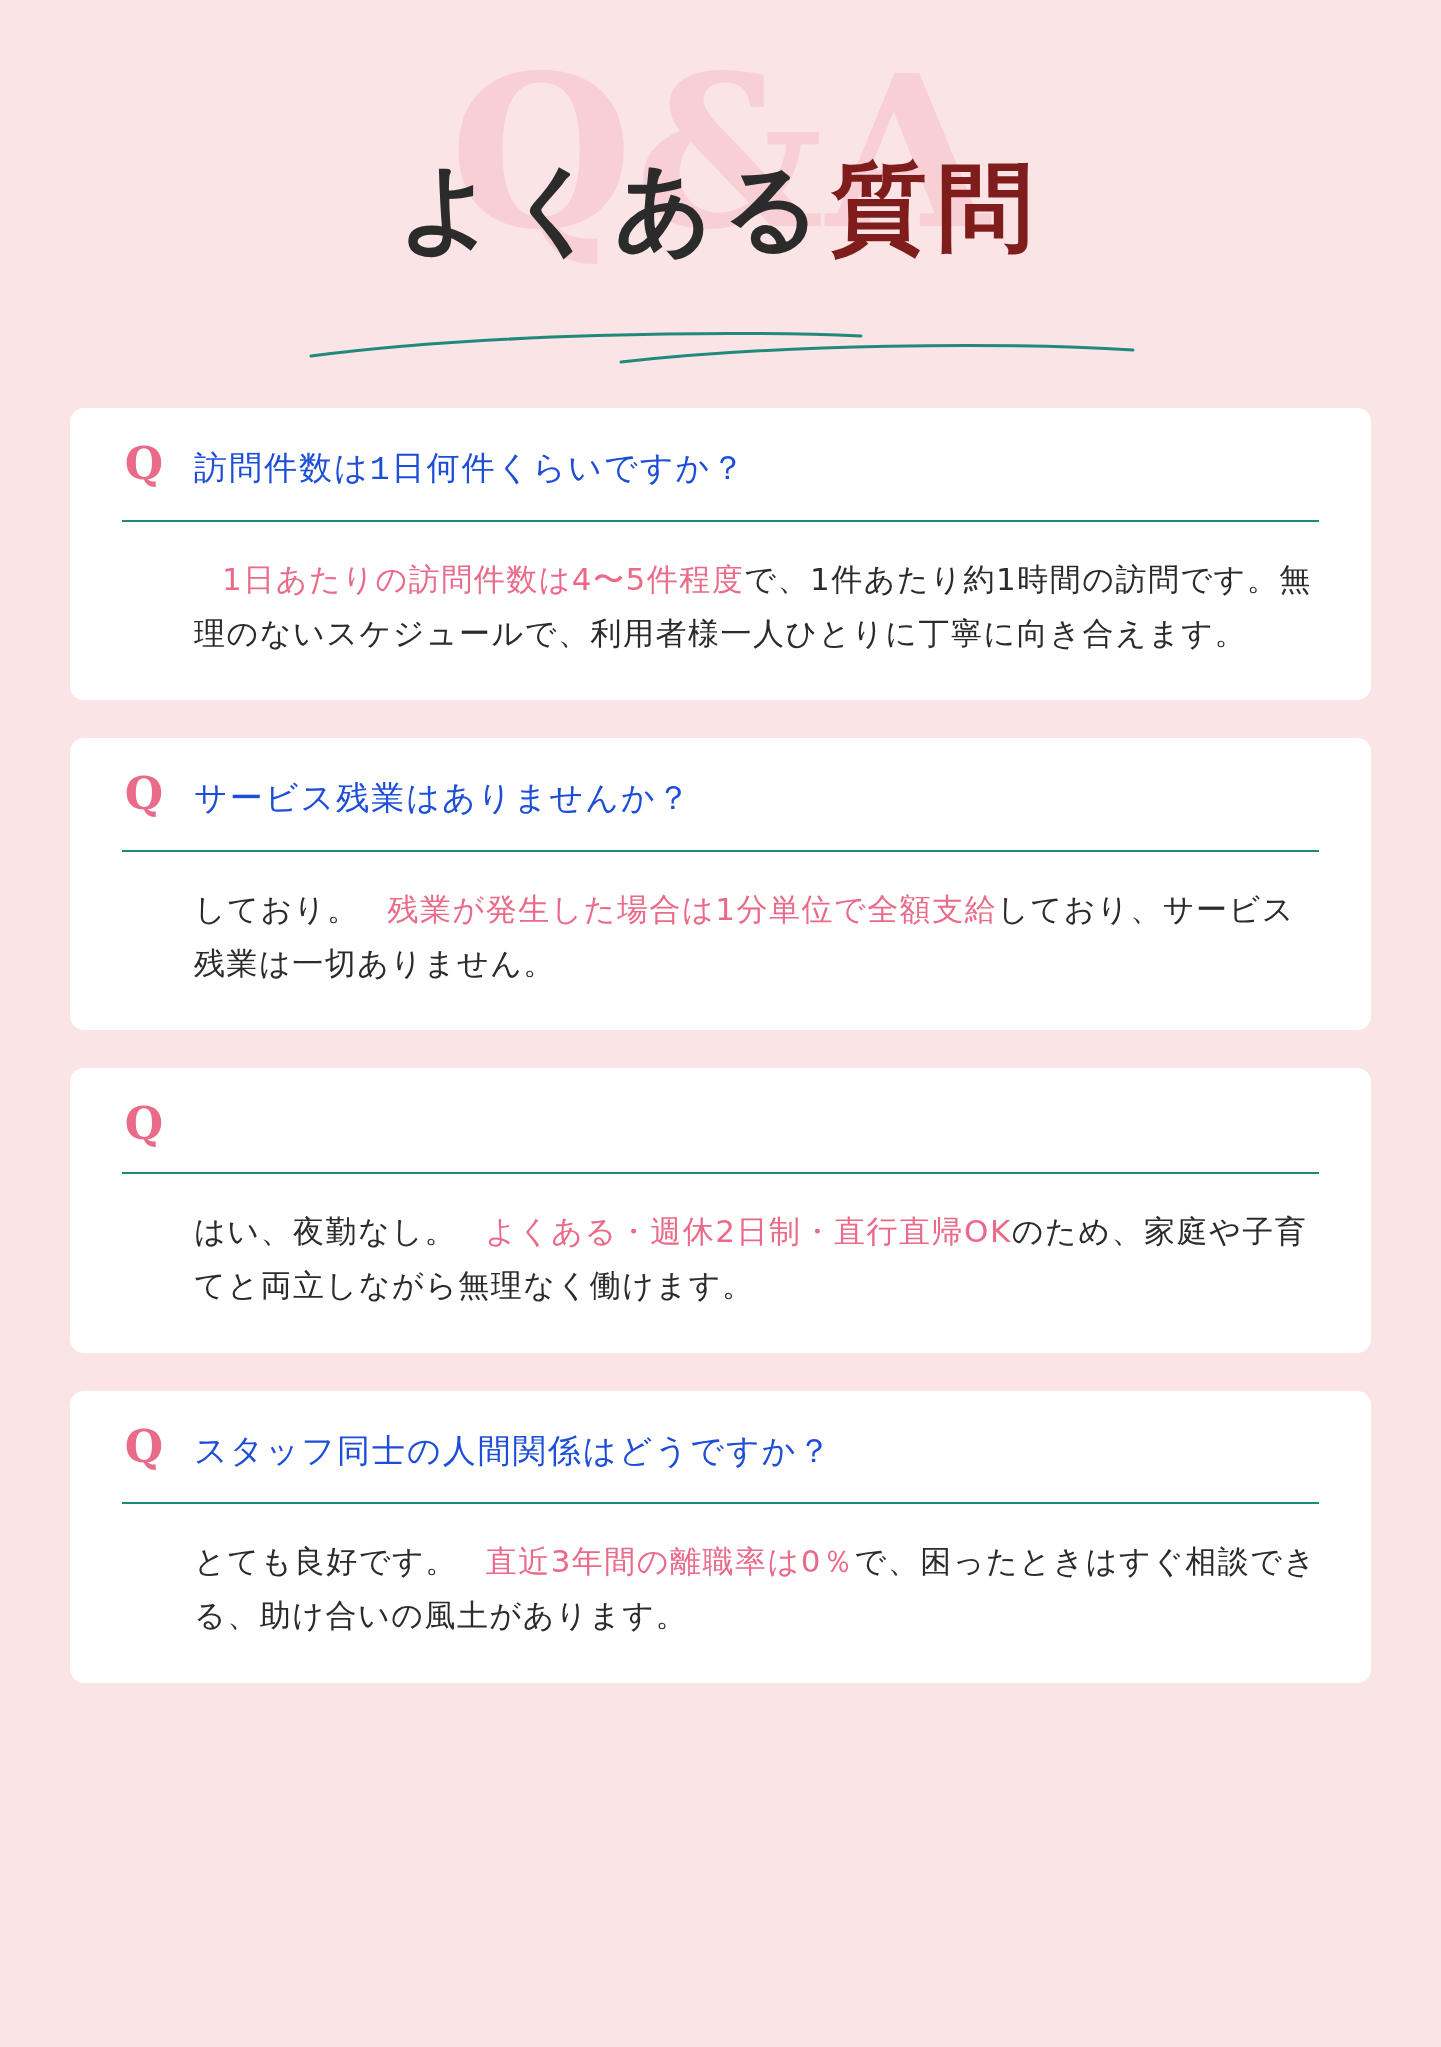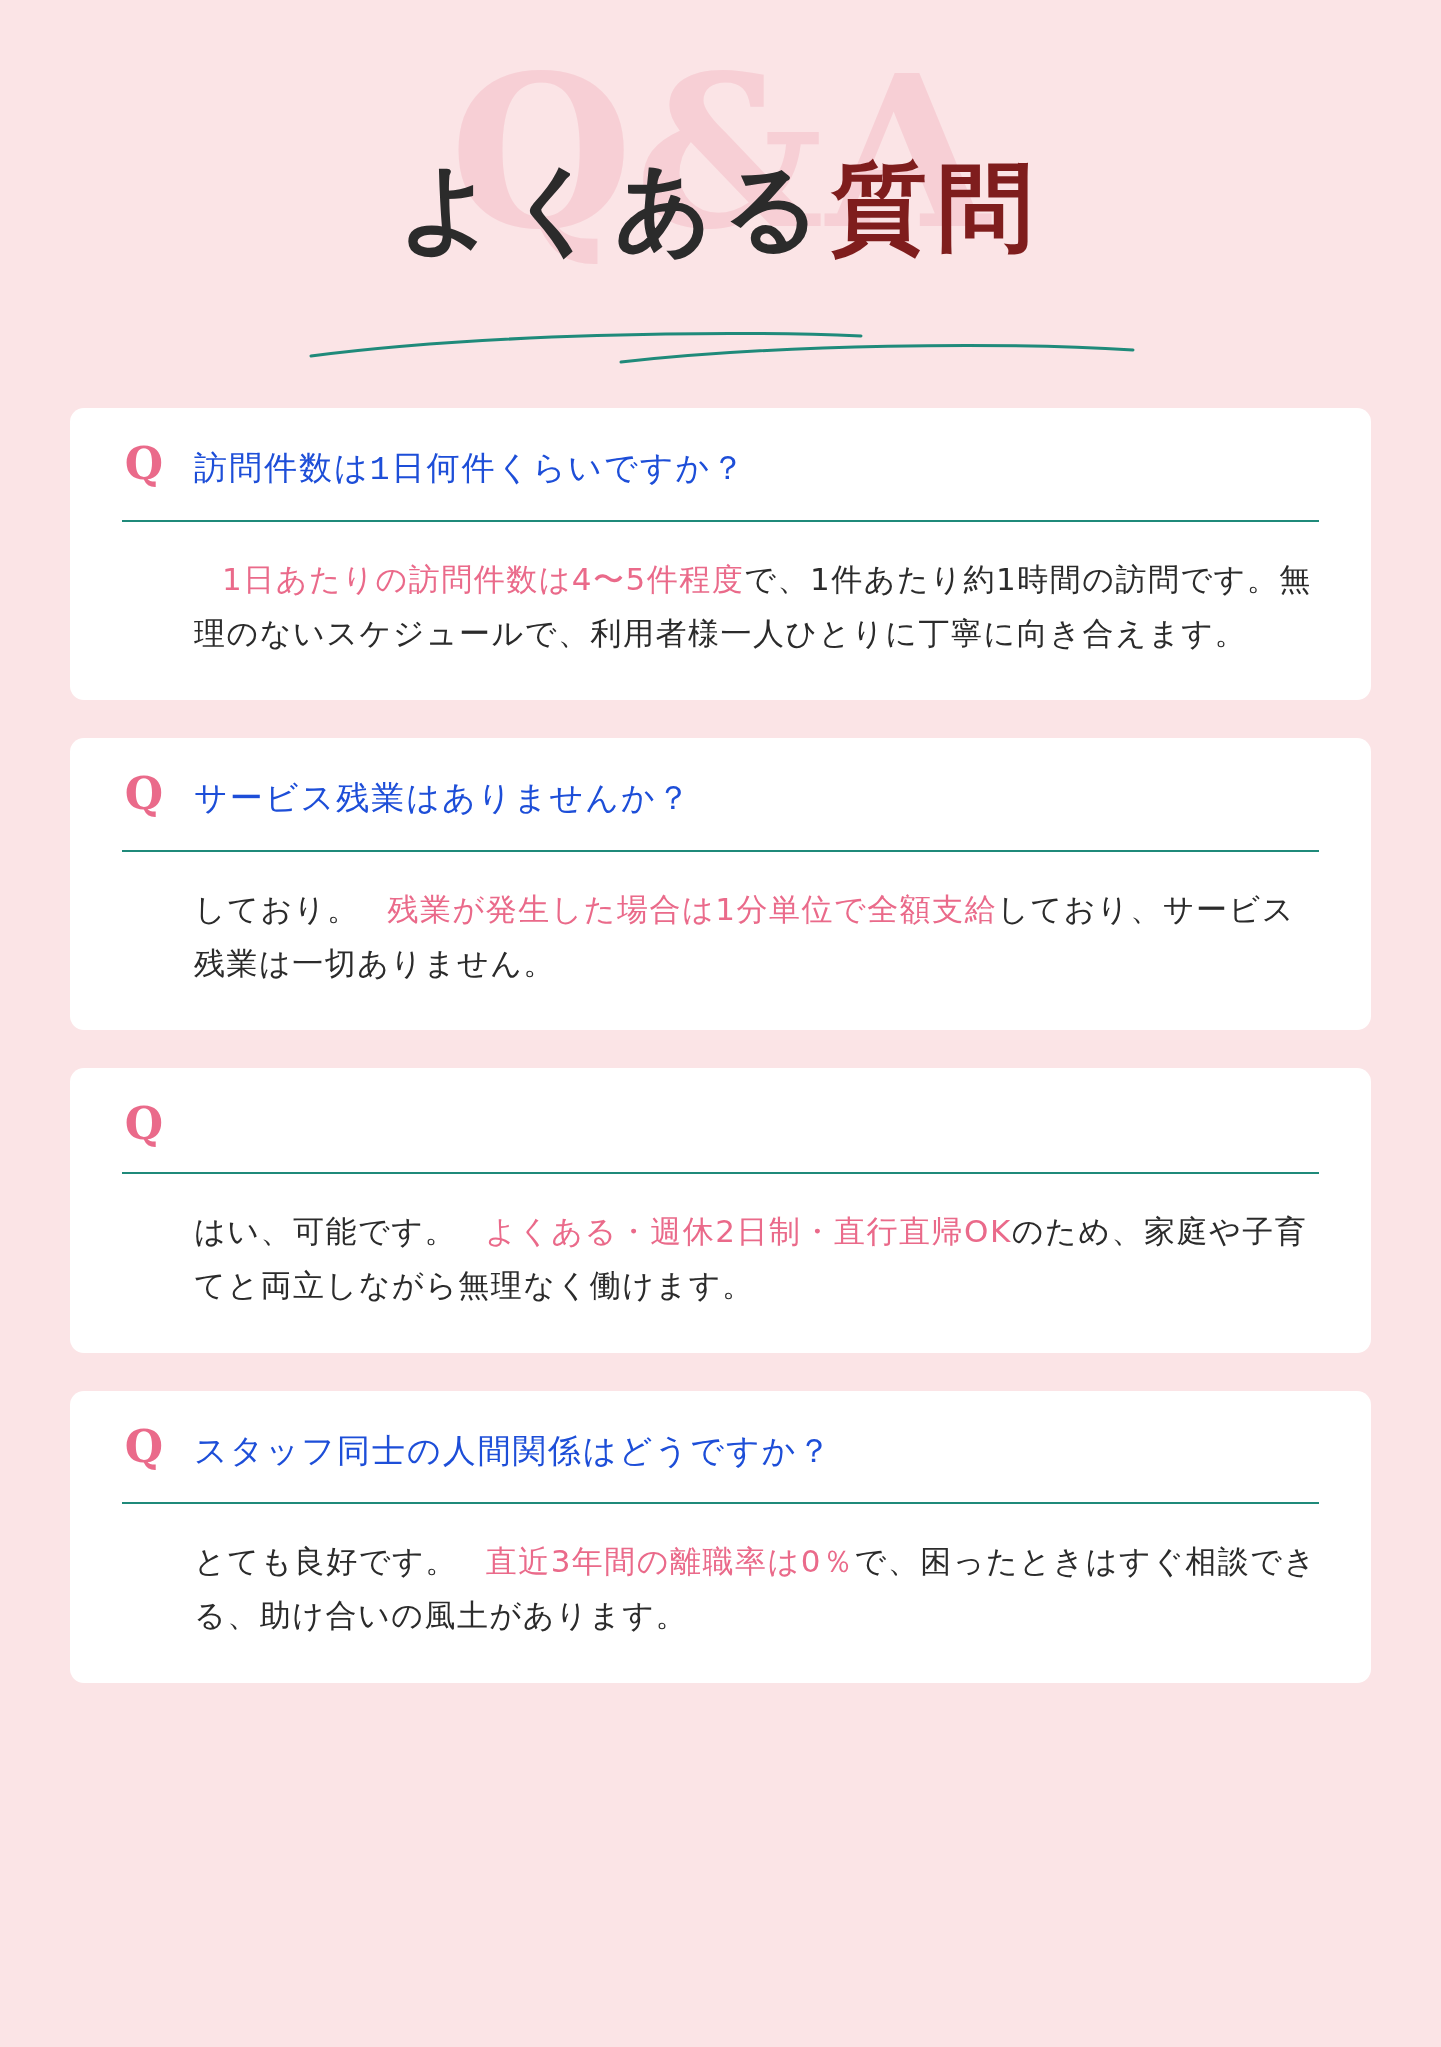--- a/index.html
+++ b/index.html
@@ -160,21 +160,21 @@
       </div>
       <div class="divider"></div>
       <div class="a-text"><span>しており。</span><span class="hl">残業が発生した場合は1分単位で全額支給</span><span>しており、サービス残業は一切ありません。</span></div>
     </div>
 
     <div class="card">
       <div class="q-row">
         <span class="q-mark">Q</span>
       </div>
       <div class="divider"></div>
-      <div class="a-text"><span>はい、可能です。</span><span class="hl">よくある・週休2日制・直行直帰OK</span><span>のため、家庭や子育てと両立しながら無理なく働けます。</span></div>
+      <div class="a-text"><span>はい、夜勤なし。</span><span class="hl">よくある・週休2日制・直行直帰OK</span><span>のため、家庭や子育てと両立しながら無理なく働けます。</span></div>
     </div>
 
     <div class="card">
       <div class="q-row">
         <span class="q-mark">Q</span>
         <span class="q-text">スタッフ同士の人間関係はどうですか？</span>
       </div>
       <div class="divider"></div>
       <div class="a-text"><span>とても良好です。</span><span class="hl">直近3年間の離職率は0％</span><span>で、困ったときはすぐ相談できる、助け合いの風土があります。</span></div>
     </div>

